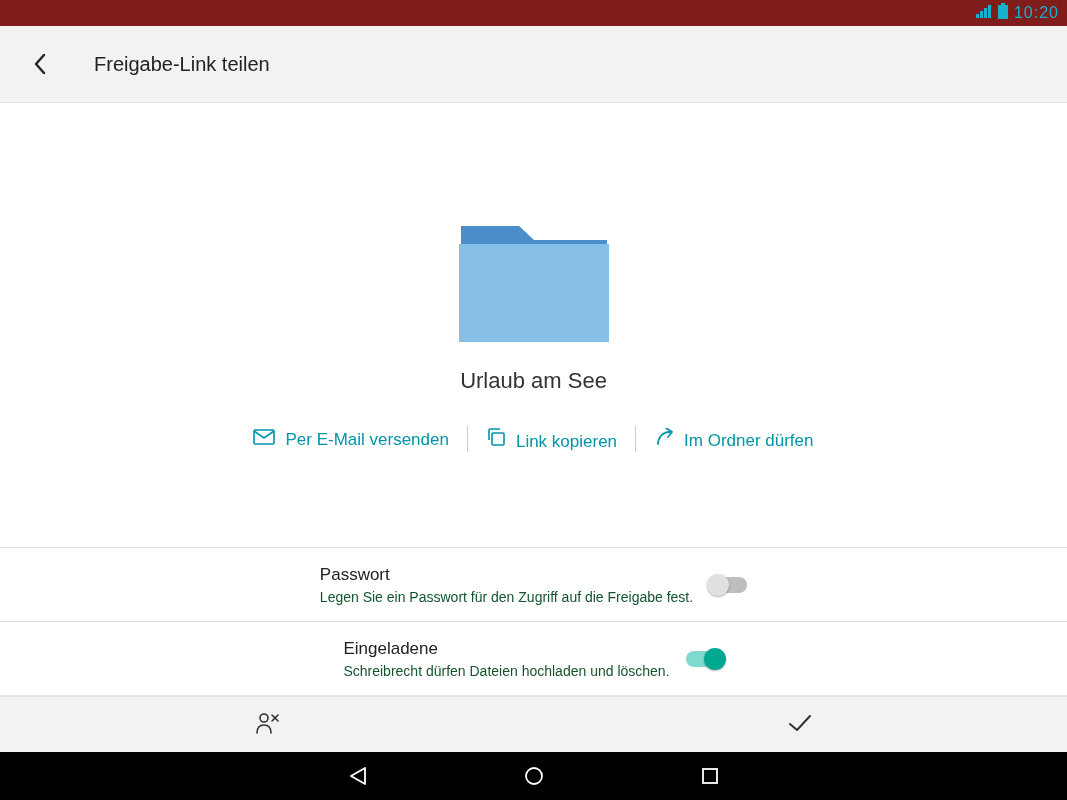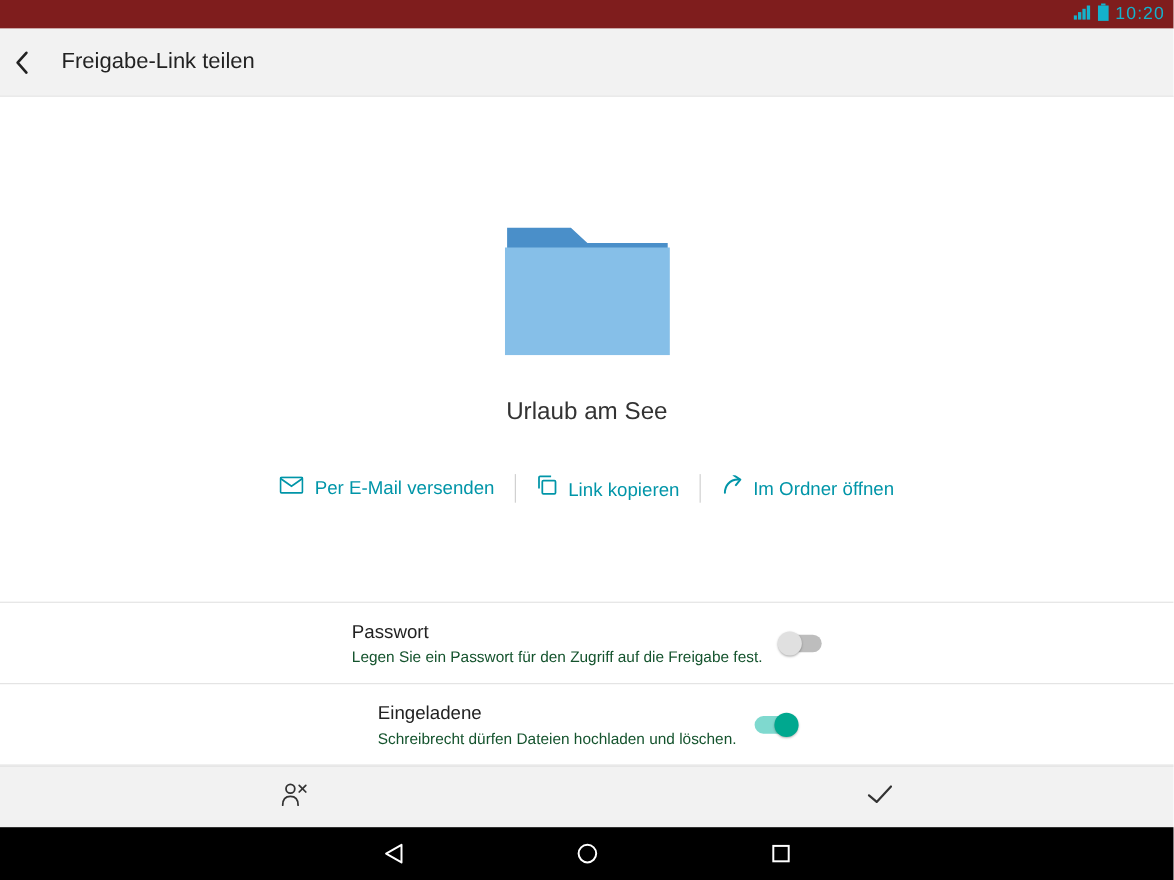--- a/index.html
+++ b/index.html
@@ -4,27 +4,27 @@
 <style>
   * { box-sizing: border-box; margin: 0; padding: 0; }
   html, body { width: 1067px; height: 800px; font-family: "Helvetica Neue", Arial, sans-serif; overflow: hidden; background: #fff; }
   .root { width: 1067px; height: 800px; display: flex; flex-direction: column; }
 
   
   .status-bar { height: 26px; background: #7f1d1d; color: #14b2cc; display: flex; justify-content: flex-end; align-items: center; padding: 0 8px; gap: 6px; font-size: 16px; }
   .status-bar .time { color: #14b2cc; letter-spacing: 1px; }
 
   
-  .app-bar { height: 62px; background: #f2f2f2; display: flex; align-items: center; padding: 0 8px; gap: 24px; border-bottom: 1px solid #e2e2e2; }
+  .app-bar { height: 77px; background: #f2f2f2; display: flex; align-items: center; padding: 0 28px; gap: 42px; border-bottom: 1px solid #e2e2e2; }
   .app-bar .back { width: 24px; height: 24px; display: flex; align-items: center; justify-content: center; cursor: pointer; }
   .app-bar .title { font-size: 20px; color: #222; font-weight: 400; }
 
   
   .main { flex: 1 1 auto; display: flex; flex-direction: column; background: #fff; }
-  .folder-area { flex: 1 1 auto; display: flex; flex-direction: column; align-items: center; justify-content: center; gap: 38px; padding-top: 20px; }
+  .folder-area { flex: 1 1 auto; display: flex; flex-direction: column; align-items: center; justify-content: center; gap: 26px; padding-top: 20px; }
   .folder-icon { width: 150px; height: 124px; }
   .folder-name { font-size: 22px; color: #333; }
   .actions { display: flex; align-items: center; justify-content: center; gap: 0; margin-top: 6px; }
   .action { display: flex; align-items: flex-end; gap: 10px; color: #0095a8; font-size: 17px; padding: 0 18px; cursor: pointer; }
   .action svg { stroke: #0095a8; }
   .divider { width: 1px; height: 26px; background: #ccc; }
 
   
   .settings { border-top: 1px solid #e2e2e2; }
   .setting-row { display: flex; align-items: center; justify-content: center; padding: 16px 24px; border-bottom: 1px solid #e2e2e2; gap: 16px; min-height: 74px; }
@@ -111,21 +111,21 @@
           <span>Link kopieren</span>
         </div>
         <div class="divider"></div>
         <div class="action">
           <span>
             <svg width="20" height="18" viewBox="0 0 20 18" fill="none" stroke-width="1.8" stroke-linecap="round" stroke-linejoin="round">
                 <path d="M4 16 C 4 10, 8 4, 16 4"></path>
                 <polyline points="12,0 18,4 14,9"></polyline>
               </svg>
           </span>
-          <span>Im Ordner öffnen</span>
+          <span>Im Ordner dürfen</span>
         </div>
       </div>
     </div>
 
     <div class="settings">
       <div class="setting-row">
         <div class="setting-text">
           <div class="setting-title">Passwort</div>
           <div class="setting-sub">Legen Sie ein Passwort für den Zugriff auf die Freigabe fest.</div>
         </div>

